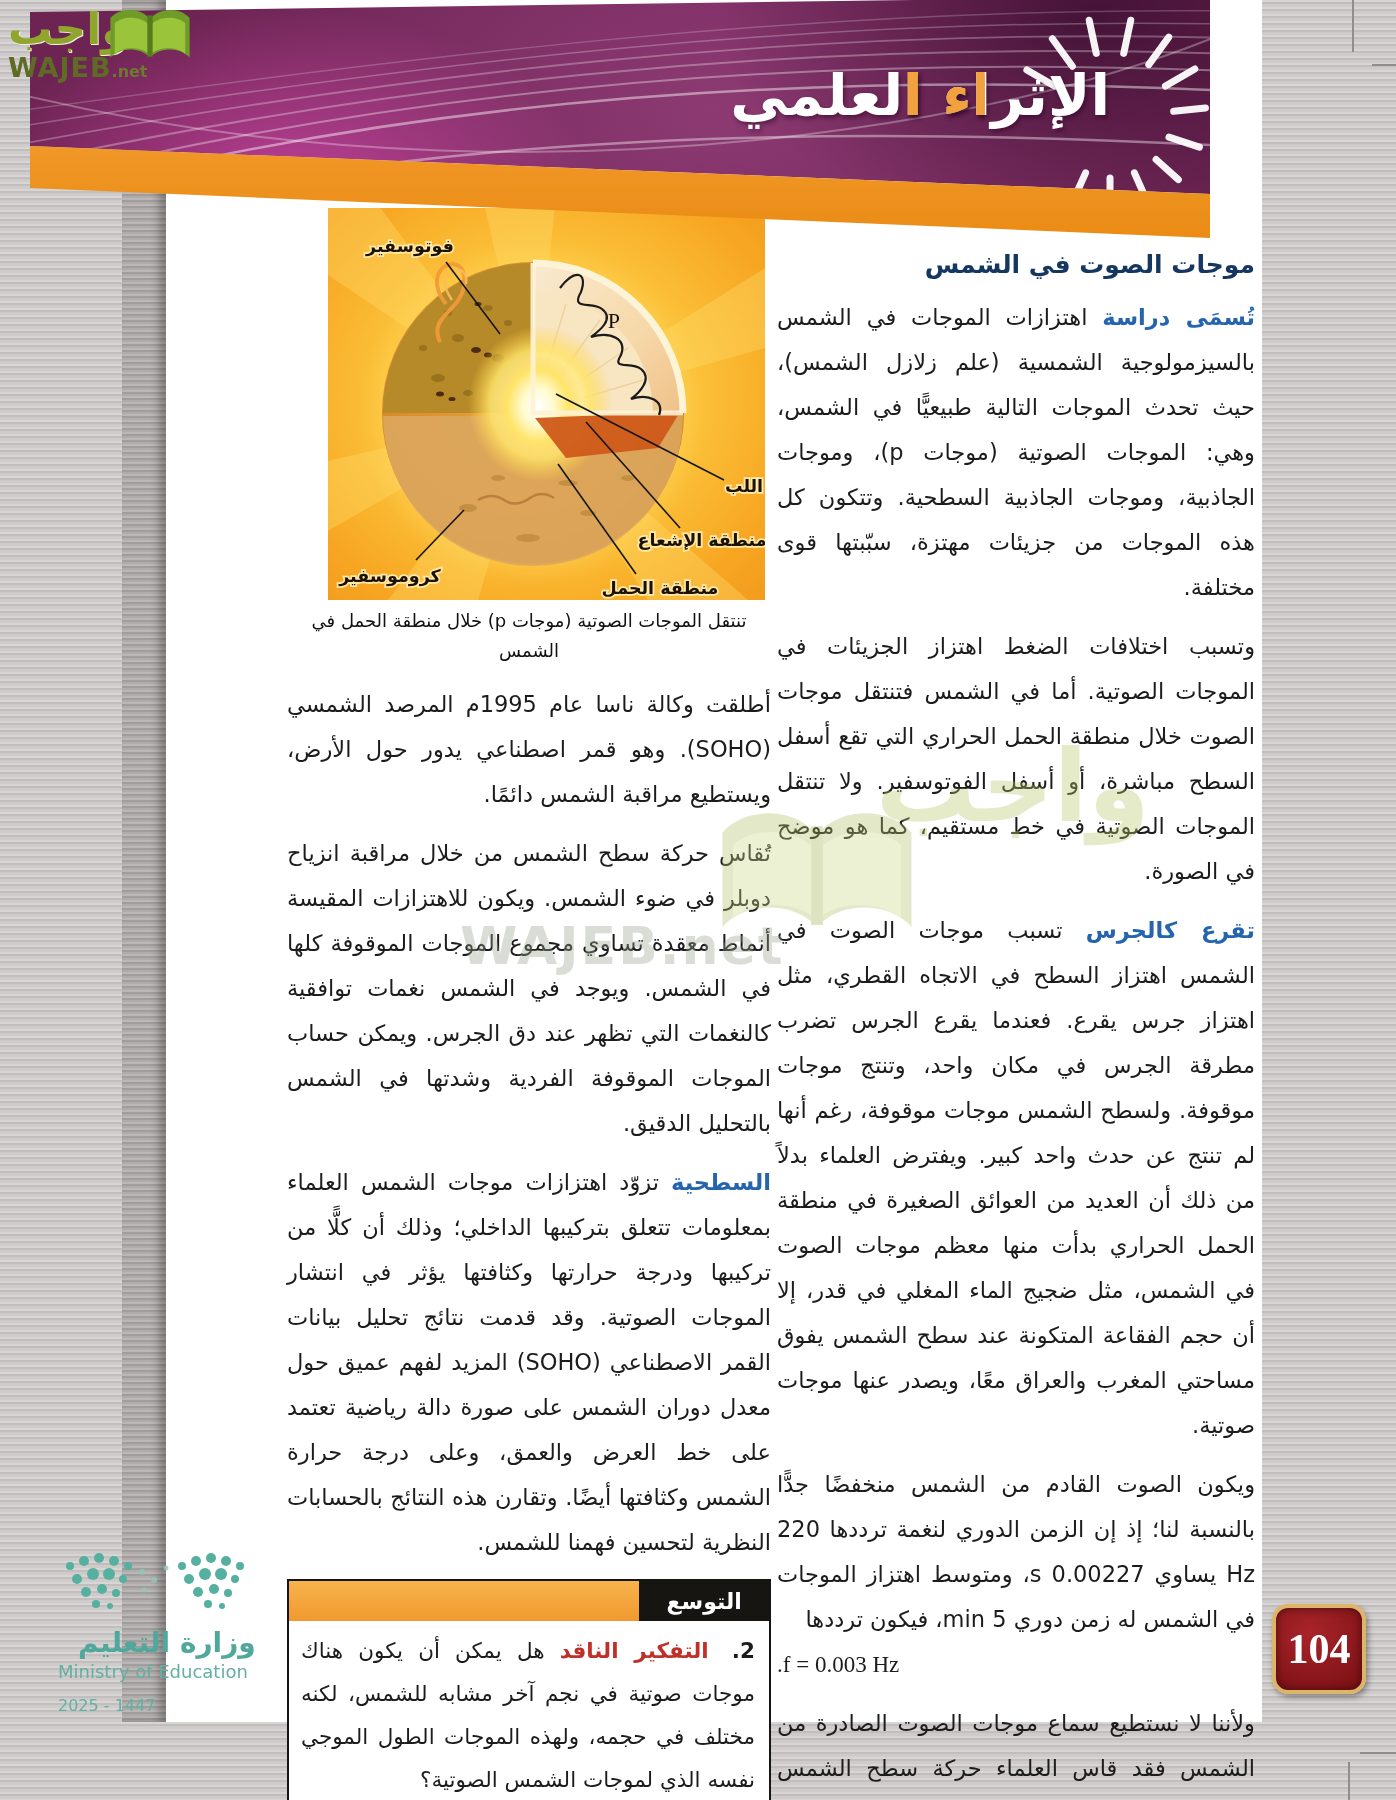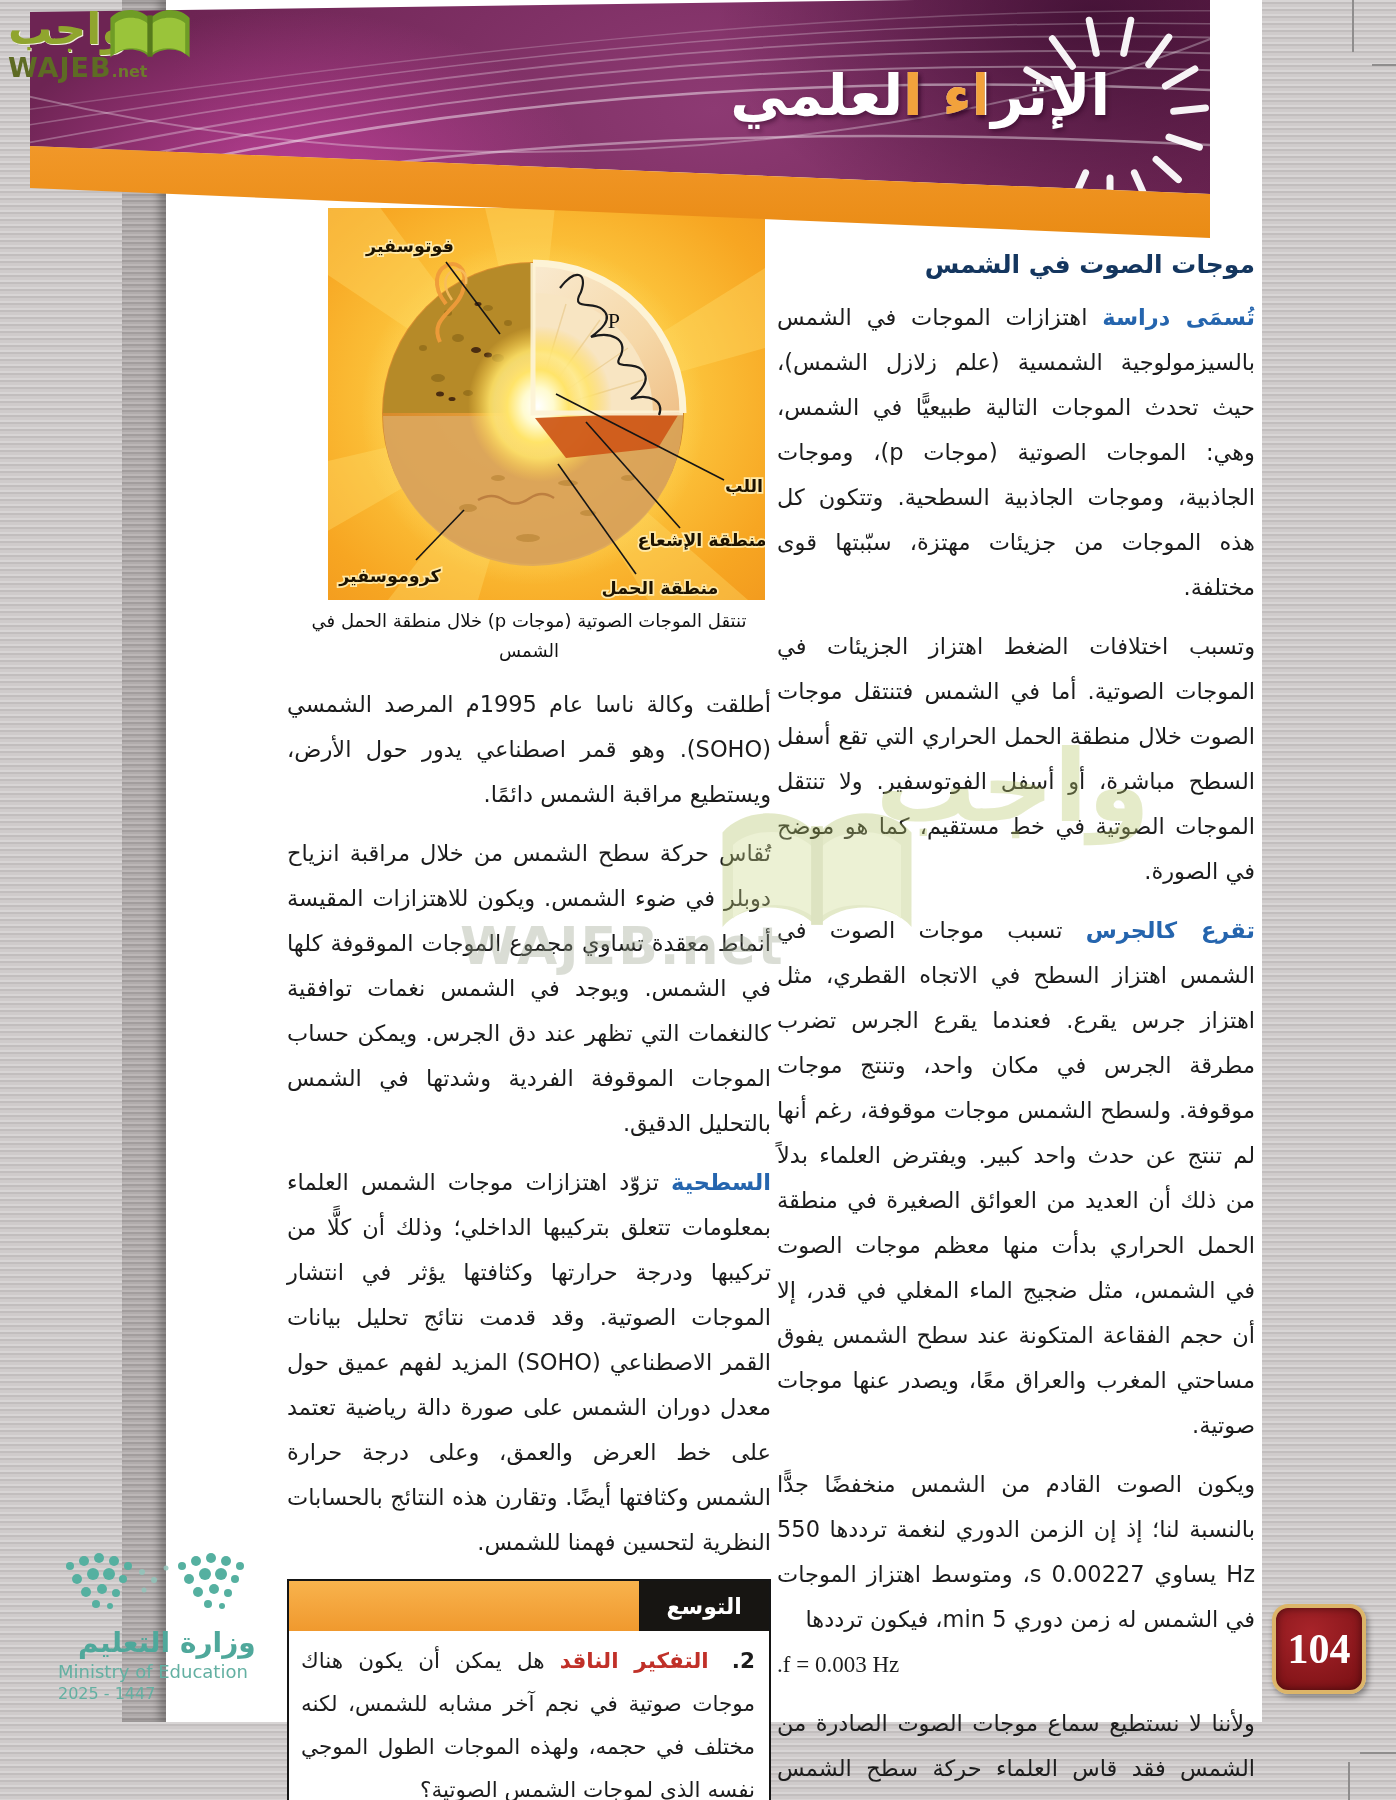--- a/index.html
+++ b/index.html
@@ -48,37 +48,37 @@
   .lead-red{color:#c03028;font-weight:bold;}
   .caption{font-size:18px;font-weight:normal;color:#111;text-align:center;margin:6px 0 16px;line-height:30px;}
   .head-row{display:flex;justify-content:space-between;align-items:baseline;margin-bottom:16px;direction:rtl;}
   .head-ar{font-size:25px;font-weight:bold;color:#14365f;}
   .head-en{font-size:27px;color:#2e5fa3;font-family:"Liberation Serif",serif;direction:ltr;}
   .formula{display:block;direction:rtl;text-align:left;font-family:"Liberation Serif",serif;font-size:23px;}
   
   .figure{width:437px;margin:0 6px 0 auto;display:block;}
   
   .expand-box{border:2.5px solid #151515;background:#fff;margin-top:12px;}
-  .expand-head{display:flex;direction:rtl;height:50px;}
+  .expand-head{display:flex;direction:rtl;height:40px;}
   .expand-head-black{background:#171512;color:#fff;width:27%;display:flex;align-items:center;justify-content:center;}
   .expand-head-black span{font-size:22px;font-weight:bold;}
   .expand-head-orange{background:linear-gradient(180deg,#f8b34d,#f0992e);width:73%;}
   .expand-body{padding:8px 14px 12px 12px;}
   .expand-item{font-size:21.5px;line-height:43px;text-align:justify;margin-bottom:4px;}
   .qnum{font-weight:bold;margin-left:8px;}
   
   .watermark{position:absolute;left:308px;top:738px;width:720px;height:280px;z-index:3;opacity:.36;pointer-events:none;}
   .wm-ar{position:absolute;right:0px;top:-10px;font-size:100px;font-weight:bold;color:#b9c86d;}
   .wm-en{position:absolute;left:30px;top:178px;font-size:52px;font-weight:bold;color:#9aa48e;letter-spacing:2px;}
   .wm-book{position:absolute;left:282px;top:62px;}
   
   .ministry{position:absolute;left:58px;top:1552px;width:240px;z-index:5;}
   .ministry .m-ar{font-size:28px;font-weight:bold;color:#4fa89b;letter-spacing:2px;margin-top:8px;margin-left:20px;}
   .ministry .m-en{font-size:18px;color:#63b0a2;margin-top:2px;}
-  .ministry .m-yr{font-size:16px;color:#63b0a2;margin-top:2px;}
+  .ministry .m-yr{font-size:16px;color:#63b0a2;margin-top:14px;}
   
   .badge{position:absolute;left:1150px;top:1604px;width:86px;height:82px;z-index:4;
     background:radial-gradient(90px 80px at 40% 30%, #a8242a, #7e1216 80%);
     border:4px solid #dcb569;border-radius:16px;box-shadow:2px 3px 6px rgba(0,0,0,.4), inset 0 0 8px rgba(0,0,0,.5);
     display:flex;align-items:center;justify-content:center;}
   .badge span{color:#fff;font-size:42px;font-weight:bold;font-family:"Liberation Serif",serif;}
   
   .crop{position:absolute;background:#8f8d8d;z-index:0;}
   .c1{left:1352px;top:0;width:2px;height:52px;}
   .c2{left:1372px;top:64px;width:24px;height:2px;}
@@ -261,21 +261,21 @@
     </p>
 
     <p class="p"><span>وتسبب اختلافات الضغط اهتزاز الجزيئات في الموجات الصوتية. أما في الشمس فتنتقل موجات الصوت خلال منطقة الحمل الحراري التي تقع أسفل السطح مباشرة، أو أسفل الفوتوسفير. ولا تنتقل الموجات الصوتية في خط مستقيم، كما هو موضح في الصورة.</span></p>
 
     <p class="p">
       <span class="lead-blue">تقرع كالجرس</span>
       <span>تسبب موجات الصوت في الشمس اهتزاز السطح في الاتجاه القطري، مثل اهتزاز جرس يقرع. فعندما يقرع الجرس تضرب مطرقة الجرس في مكان واحد، وتنتج موجات موقوفة. ولسطح الشمس موجات موقوفة، رغم أنها لم تنتج عن حدث واحد كبير. ويفترض العلماء بدلاً من ذلك أن العديد من العوائق الصغيرة في منطقة الحمل الحراري بدأت منها معظم موجات الصوت في الشمس، مثل ضجيج الماء المغلي في قدر، إلا أن حجم الفقاعة المتكونة عند سطح الشمس يفوق مساحتي المغرب والعراق معًا، ويصدر عنها موجات صوتية.</span>
     </p>
 
     <p class="p">
-      <span>ويكون الصوت القادم من الشمس منخفضًا جدًّا بالنسبة لنا؛ إذ إن الزمن الدوري لنغمة ترددها 550 Hz يساوي 0.00227 s، ومتوسط اهتزاز الموجات في الشمس له زمن دوري 5 min، فيكون ترددها</span>
+      <span>ويكون الصوت القادم من الشمس منخفضًا جدًّا بالنسبة لنا؛ إذ إن الزمن الدوري لنغمة ترددها 220 Hz يساوي 0.00227 s، ومتوسط اهتزاز الموجات في الشمس له زمن دوري 5 min، فيكون ترددها</span>
       <span class="formula">f = 0.003 Hz.</span>
     </p>
 
     <p class="p"><span>ولأننا لا نستطيع سماع موجات الصوت الصادرة من الشمس فقد قاس العلماء حركة سطح الشمس لتعرّف موجاتها الصوتية. ويجب مراقبة الشمس فترات زمنية طويلة؛ لأن موجات الصوت تحتاج إلى ساعتين للانتقال من جانب إلى آخر في الشمس، وهذا يجعل المراقبة من الأرض صعبة؛ لأنه لا يمكن رؤية الشمس في أثناء الليل. لذا فقد</span></p>
   </div>
 
   <div class="badge">
     <span>104</span>
   </div>
 </div>

